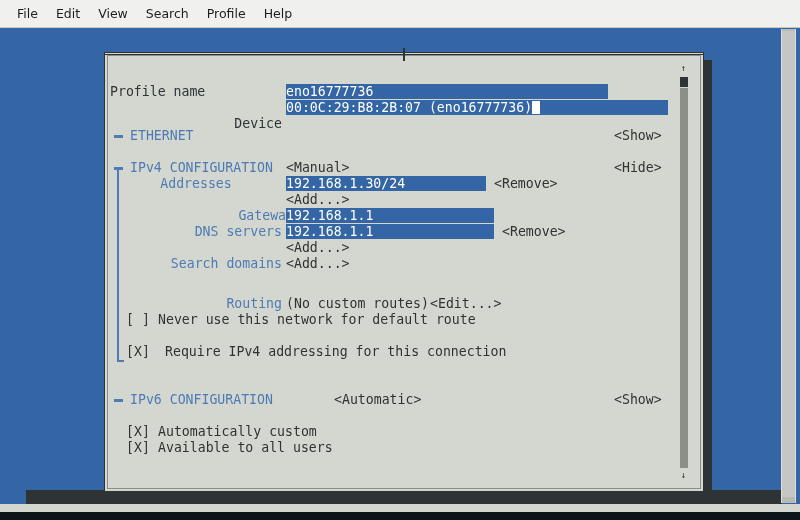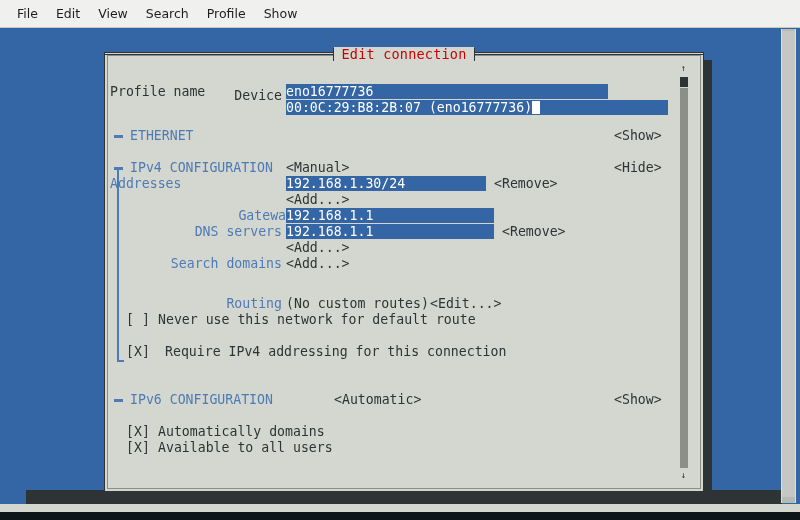--- a/index.html
+++ b/index.html
@@ -238,66 +238,65 @@
 <body>
 
 <div id="terminal-window">
 
   <div id="menu-bar">
     <span class="menu-item">File</span>
     <span class="menu-item">Edit</span>
     <span class="menu-item">View</span>
     <span class="menu-item">Search</span>
     <span class="menu-item">Profile</span>
-    <span class="menu-item">Show</span>
+    <span class="menu-item">Help</span>
   </div>
 
   <div id="terminal-body"></div>
 
   <div id="terminal-bottom-strip"></div>
 
   <div id="terminal-scrollbar">
     <div id="terminal-scroll-thumb"></div>
   </div>
 
   <div id="dialog-shadow"></div>
 
   <div id="dialog">
     <div id="dialog-inner-frame"></div>
   </div>
 
   <div id="dialog-title-bar">
     <div id="title-line-left"></div>
     <div id="title-cap-left"></div>
-    <div id="dialog-title-text">Edit connection</div>
     <div id="title-cap-right"></div>
     <div id="title-line-right"></div>
   </div>
 
   <div id="dialog-content">
 
     <div class="row" style="left:0px; top:24px; width:172px; text-align:left;">Profile name</div>
     <div class="row field" style="left:176px; top:24px; width:322px;"><span class="underline">eno16777736</span></div>
 
-    <div class="row" style="left:0px; top:28px; width:172px; text-align:right;">Device</div>
+    <div class="row" style="left:0px; top:56px; width:172px; text-align:right;">Device</div>
     <div class="row field" style="left:176px; top:40px; width:382px;"><span>00:0C:29:B8:2B:07 (eno16777736)</span><span class="cursor-block"></span></div>
 
     <div class="tree-eq" style="left:4px; top:75px;"></div>
     <div class="row lbl" style="left:20px; top:68px;">ETHERNET</div>
     <div class="row angle" style="left:504px; top:68px;">&lt;Show&gt;</div>
 
     <div class="tree-tee" style="left:4px; top:107px;"></div>
     <div class="tree-vline" style="left:7px; top:108px; height:194px;"></div>
     <div class="tree-foot" style="left:7px; top:300px;"></div>
 
     <div class="row lbl" style="left:20px; top:100px;">IPv4 CONFIGURATION</div>
     <div class="row angle" style="left:176px; top:100px;">&lt;Manual&gt;</div>
     <div class="row angle" style="left:504px; top:100px;">&lt;Hide&gt;</div>
 
-    <div class="row lbl" style="left:0px; top:116px; width:172px; text-align:left;">Addresses</div>
+    <div class="row lbl" style="left:0px; top:116px; width:172px; text-align:center;">Addresses</div>
     <div class="row field" style="left:176px; top:116px; width:200px;"><span>192.168.1.30/24</span></div>
     <div class="row angle" style="left:384px; top:116px;">&lt;Remove&gt;</div>
     <div class="row angle" style="left:176px; top:132px;">&lt;Add...&gt;</div>
 
     <div class="row lbl" style="left:12px; top:148px; width:172px; text-align:right;">Gateway</div>
     <div class="row field" style="left:176px; top:148px; width:208px;"><span class="underline">192.168.1.1</span></div>
 
     <div class="row lbl" style="left:0px; top:164px; width:172px; text-align:right;">DNS servers</div>
     <div class="row field" style="left:176px; top:164px; width:208px;"><span class="underline">192.168.1.1</span></div>
     <div class="row angle" style="left:392px; top:164px;">&lt;Remove&gt;</div>
@@ -315,21 +314,21 @@
 
     <div class="row plain" style="left:16px; top:284px;">[X]</div>
     <div class="row plain" style="left:48px; top:284px;margin-left:7px;">Require IPv4 addressing for this connection</div>
 
     <div class="tree-eq" style="left:4px; top:339px;"></div>
     <div class="row lbl" style="left:20px; top:332px;">IPv6 CONFIGURATION</div>
     <div class="row angle" style="left:224px; top:332px;">&lt;Automatic&gt;</div>
     <div class="row angle" style="left:504px; top:332px;">&lt;Show&gt;</div>
 
     <div class="row plain" style="left:16px; top:364px;">[X]</div>
-    <div class="row plain" style="left:48px; top:364px;">Automatically domains</div>
+    <div class="row plain" style="left:48px; top:364px;">Automatically custom</div>
 
     <div class="row plain" style="left:16px; top:380px;">[X]</div>
     <div class="row plain" style="left:48px; top:380px;">Available to all users</div>
 
   </div>
 
   <div id="dialog-scrollbar">
     <div id="dlg-arrow-up">↑</div>
     <div id="dlg-track"></div>
     <div id="dlg-thumb"></div>

